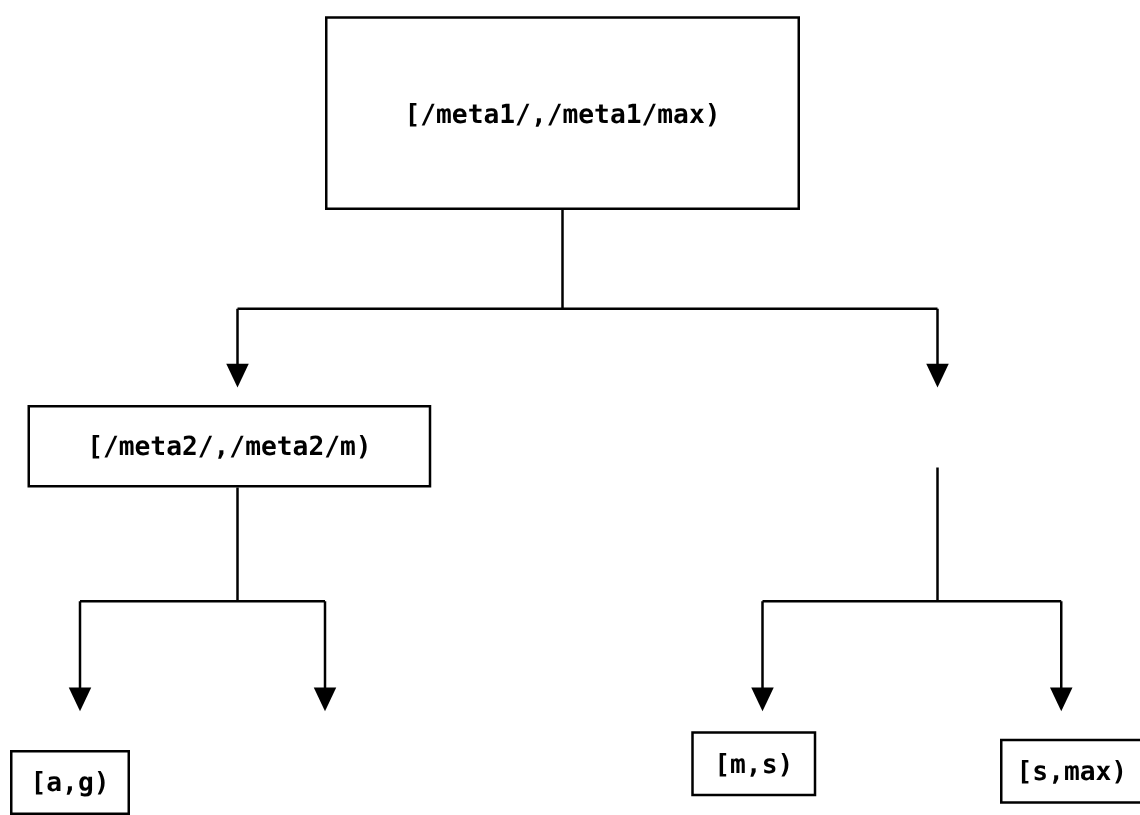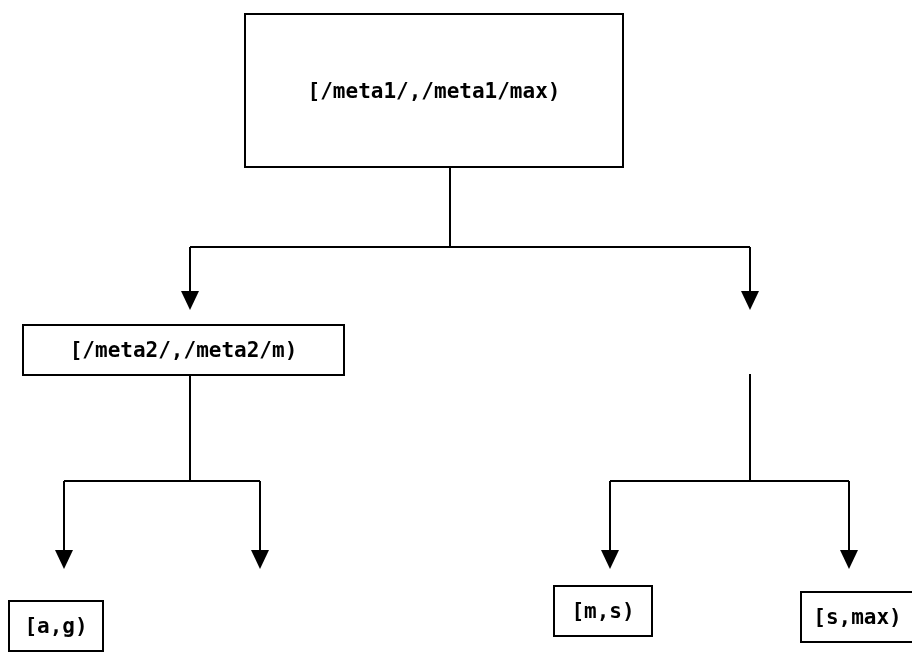--- a/index.html
+++ b/index.html
@@ -42,22 +42,22 @@
     border: 2px solid var(--line-color);
     background: var(--bg-color);
     display: flex;
     align-items: center;
     justify-content: center;
     font-size: 21px;
     font-weight: bold;
     color: var(--text-color);
     white-space: nowrap;
   }
-  .node-root   { left: 244px; top: 13px;  width: 380px; height: 155px; }
-  .node-m2l    { left: 22px;  top: 324px; width: 323px; height: 52px; }
+  .node-root   { left: 260px; top: 13px;  width: 380px; height: 155px; }
+  .node-m2l    { left: 22px;  top: 324px; width: 323px; height: 66px; }
   .node-m2r    { left: 582px; top: 324px; width: 320px; height: 50px; }
   .node-ag     { left: 8px;   top: 600px; width: 96px; height: 52px; }
   .node-gm     { left: 204px; top: 585px; width: 98px;  height: 52px; }
   .node-ms     { left: 553px; top: 585px; width: 100px; height: 52px; }
   .node-smax   { left: 777px; top: 591px; width: 115px; height: 52px; margin-left: 23px; }
 </style>
 </head>
 <body>
 
 <div class="canvas">

